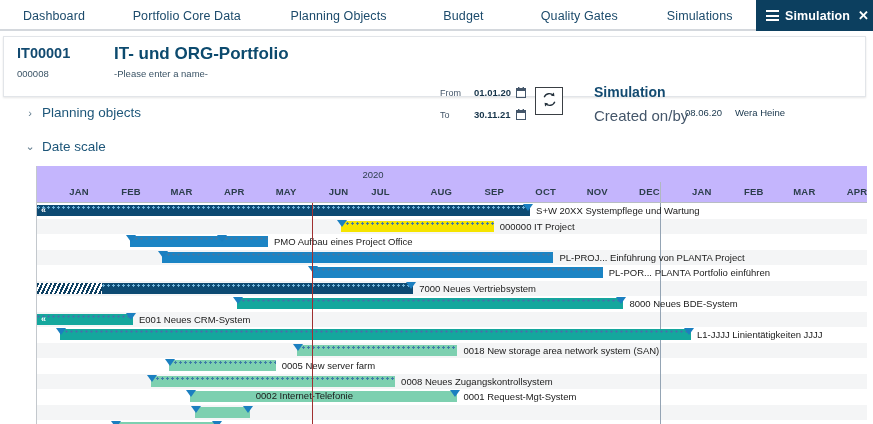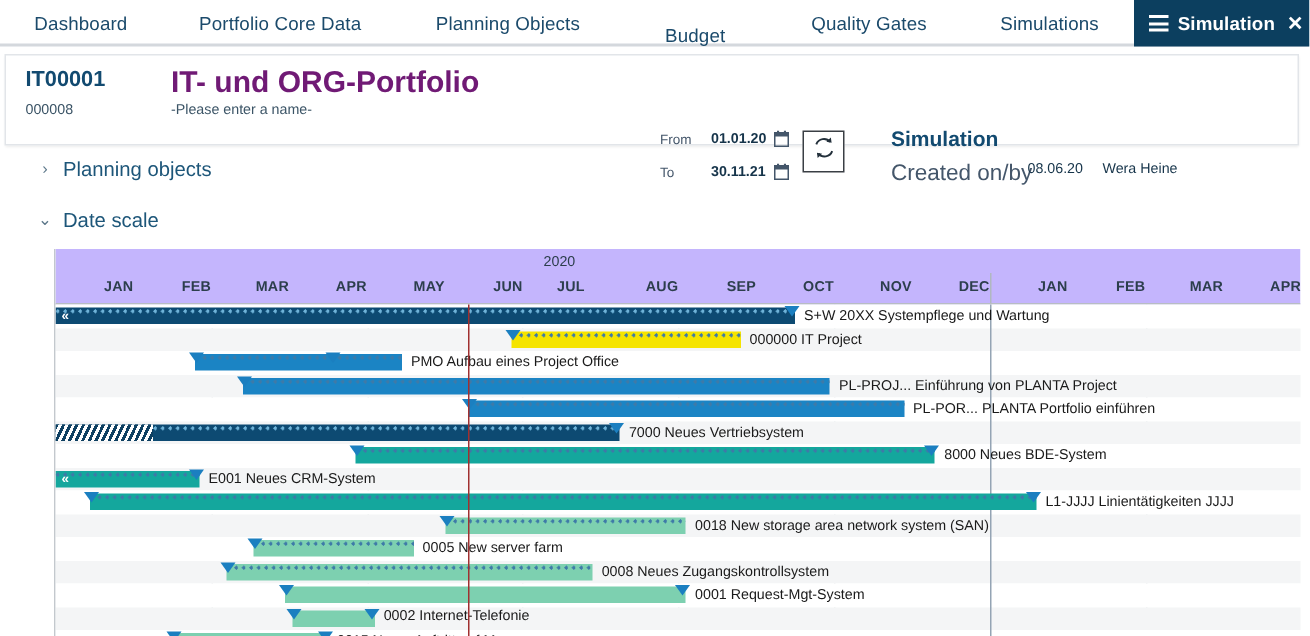--- a/index.html
+++ b/index.html
@@ -20,21 +20,21 @@
   }
   .tabs { display: flex; align-items: stretch; height: 31px; }
   .tab {
     display: flex; align-items: center; justify-content: center;
     font-size: 12.5px; color: #1b4a6b; letter-spacing: .1px;
     padding: 0 0; height: 31px; white-space: nowrap;
   }
   .tab.t0 { width: 108px; }
   .tab.t1 { width: 158px; }
   .tab.t2 { width: 146px; }
-  .tab.t3 { width: 104px; align-items: flex-end; }
+  .tab.t3 { width: 104px; }
   .tab.t4 { width: 128px; }
   .tab.t5 { width: 113px; }
   .tab.active {
     background: #0c3f5f; color: #ffffff; font-weight: bold;
     width: 117px; padding-left: 6px;
     position: relative;
   }
   .tab.active .label { margin: 0 8px 0 6px; font-size: 12.5px; }
   .hamb { display: inline-block; width: 13px; }
   .hamb i {
@@ -43,21 +43,21 @@
   .xclose { font-size: 13px; font-weight: bold; color: #fff; cursor: pointer; }
 
   
   .hdr {
     position: absolute; left: 3px; top: 36px; width: 863px; height: 61px;
     background: #ffffff; border: 1px solid #e2e5e9;
     box-shadow: 0 1px 2px rgba(0,0,0,.10);
   }
   .hdr-id { position: absolute; left: 13px; top: 8px; font-size: 14.5px; font-weight: bold; color: #124a70; }
   .hdr-sub { position: absolute; left: 13px; top: 31px; font-size: 9.5px; color: #3b5466; }
-  .hdr-title { position: absolute; left: 110px; top: 7px; font-size: 20px; font-weight: bold; color: #701a75; text-align: center; }
+  .hdr-title { position: absolute; left: 110px; top: 7px; font-size: 17px; font-weight: bold; color: #0c4a6e; text-align: center; }
   .hdr-name { position: absolute; left: 110px; top: 31px; font-size: 9.5px; color: #3b5466; }
 
   .fld-lbl { position: absolute; font-size: 9px; color: #44566a; }
   .fld-val { position: absolute; font-size: 9.5px; color: #16344a; font-weight: bold; }
   .cal-ico { position: absolute; width: 10px; height: 11px; }
   .cal-ico svg { display: block; }
 
   .refresh-btn {
     position: absolute; left: 531px; top: 50px; width: 28px; height: 28px;
     border: 1px solid #3a3f44; background: #fff; display: flex; align-items: center; justify-content: center;
@@ -339,21 +339,21 @@
           <div class="fill" style="background: rgb(125, 208, 176);"></div>
         </div>
         <div class="marker-l" style="left: 149.105px; top: 187px;"></div>
         <div class="marker-r" style="left: 413.39px; top: 187px;"></div>
         <div class="blabel" style="left: 426.39px; top: 188px;">0001  Request-Mgt-System</div>
         <div class="bar mint" style="left: 158.295px; width: 54.495px; top: 203.5px;">
           <div class="fill" style="background: rgb(125, 208, 176);"></div>
         </div>
         <div class="marker-l" style="left: 154.295px; top: 202.5px;"></div>
         <div class="marker-r" style="left: 205.79px; top: 202.5px;"></div>
-        <div class="blabel" style="left: 218.79px; top: 202px;">0002  Internet-Telefonie</div>
+        <div class="blabel" style="left: 218.79px; top: 187px;">0002  Internet-Telefonie</div>
         <div class="bar mint" style="left: 77.85px; width: 103.8px; top: 219px;">
           <div class="fill" style="background: rgb(125, 208, 176);"></div>
         </div>
         <div class="marker-l" style="left: 73.85px; top: 218px;"></div>
         <div class="marker-r" style="left: 174.65px; top: 218px;"></div>
         <div class="blabel" style="left: 187.65px; top: 219px;">0015  Neuer Auftritt auf Messen</div>
         <div class="todayline" style="left: 275.07px;"></div>
       </div>
   </div>
 

